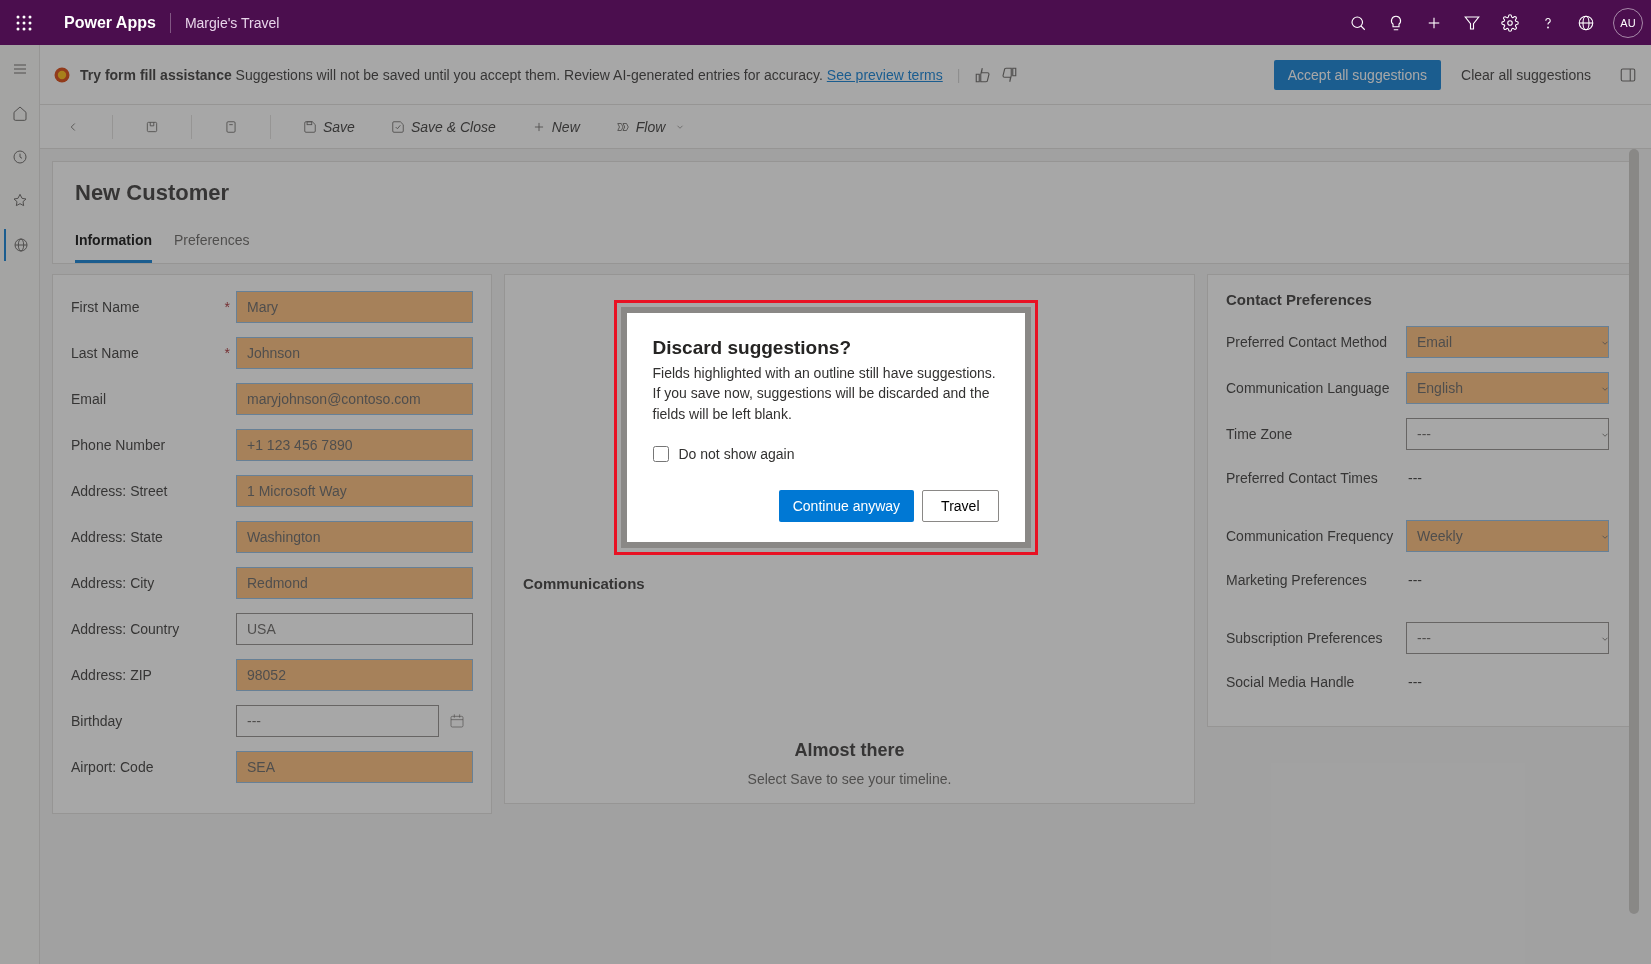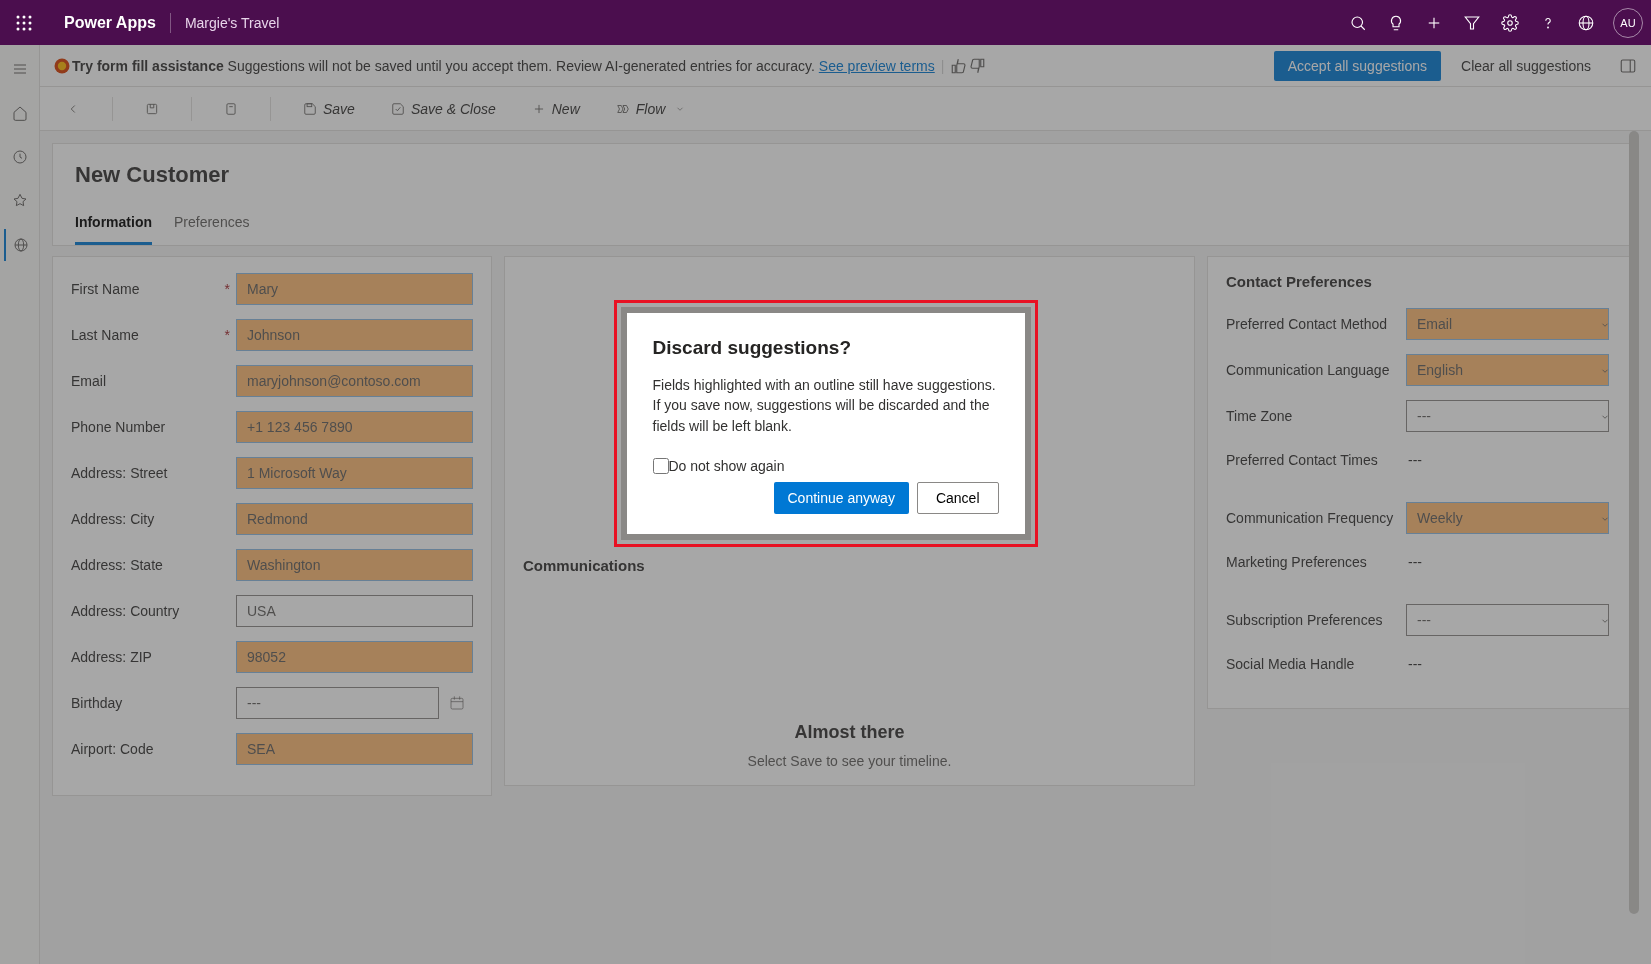--- a/index.html
+++ b/index.html
@@ -18,21 +18,21 @@
 
   .shell { display: flex; height: calc(100vh - 45px); }
   
   .leftrail { width: 40px; background: #faf9f8; border-right: 1px solid #e1dfdd; display: flex; flex-direction: column; align-items: center; padding-top: 8px; gap: 12px; }
   .rail-icon { width: 32px; height: 32px; display: flex; align-items: center; justify-content: center; cursor: pointer; color: #605e5c; }
   .rail-icon svg { width: 16px; height: 16px; stroke: #605e5c; fill: none; stroke-width: 1.5; }
   .rail-icon.active { border-left: 2px solid #0078d4; }
   
   .main { flex: 1; display: flex; flex-direction: column; overflow: hidden; }
   
-  .banner { height: 42px; background: #fff; border-bottom: 1px solid #e1dfdd; display: flex; align-items: center; padding: 0 12px; }
+  .banner { height: 60px; background: #fff; border-bottom: 1px solid #e1dfdd; display: flex; align-items: center; padding: 0 12px; gap: 8px; }
   .banner-logo { width: 20px; height: 20px; }
   .banner-text { color: #323130; }
   .banner-text b { font-weight: 600; }
   .banner-link { color: #0078d4; text-decoration: underline; cursor: pointer; }
   .banner-sep { color: #d1d1d1; margin: 0 6px; }
   .thumb-icon { width: 18px; height: 18px; stroke: #605e5c; fill: none; stroke-width: 1.5; cursor: pointer; }
   .banner-right { margin-left: auto; display: flex; align-items: center; gap: 10px; }
   .btn-primary { background: #0078d4; color: white; border: none; padding: 7px 14px; font-size: 14px; cursor: pointer; border-radius: 2px; }
   .btn-text { background: none; border: none; color: #323130; font-size: 14px; cursor: pointer; padding: 7px 10px; }
   .copilot-toggle { width: 22px; height: 22px; display:flex; align-items:center; justify-content:center; margin-left:6px; cursor:pointer;}
@@ -71,23 +71,23 @@
   .comm-header { font-weight: 600; font-size: 15px; margin-bottom: 10px; padding: 14px 0 8px; }
   .almost { text-align: center; padding-top: 130px; }
   .almost h3 { font-size: 18px; font-weight: 600; margin-bottom: 10px; }
   .almost p { color: #605e5c; }
   
   .overlay { position: absolute; inset: 0; background: rgba(60,60,60,0.45); }
   .dialog-wrap { position: absolute; left: 50%; top: 300px; transform: translateX(-50%); }
   .redbox { border: 3px solid #e81123; padding: 4px; }
   .dialog-shadow { background: #8a8886; padding: 6px; }
   .dialog { width: 398px; background: #fff; padding: 24px 26px 20px; }
-  .dialog h2 { font-size: 19px; font-weight: 600; margin-bottom: 16px; color: #252423; }
+  .dialog h2 { font-size: 19px; font-weight: 600; margin-bottom: 4px; color: #252423; }
   .dialog p { font-size: 14px; color: #323130; line-height: 1.45; margin-bottom: 22px; }
-  .dialog-check { display: flex; align-items: center; margin-bottom: 8px; }
+  .dialog-check { display: flex; align-items: center; gap: 10px; margin-bottom: 28px; }
   .dialog-check input { width: 16px; height: 16px; }
   .dialog-actions { display: flex; justify-content: flex-end; gap: 8px; }
   .btn-secondary { background: #fff; border: 1px solid #8a8886; padding: 7px 18px; font-size: 14px; cursor: pointer; border-radius: 2px; }
   
   .scroll-track { position: absolute; right: 12px; top: 0; bottom: 0; width: 10px; }
   .scroll-thumb { width: 10px; height: calc(100% - 50px); background: #c8c6c4; border-radius: 5px; }
 </style>
 </head>
 <body>
 
@@ -295,26 +295,26 @@
             </div>
           <div class="field-row">
               <div class="field-label">Phone Number</div>
               <input class="field-input suggested" value="+1 123 456 7890" style="">
             </div>
           <div class="field-row">
               <div class="field-label">Address: Street</div>
               <input class="field-input suggested" value="1 Microsoft Way" style="">
             </div>
           <div class="field-row">
+              <div class="field-label">Address: State</div>
+              <input class="field-input suggested" value="Washington" style="">
+            </div>
+          <div class="field-row">
               <div class="field-label">Address: City</div>
               <input class="field-input suggested" value="Redmond" style="">
-            </div>
-          <div class="field-row">
-              <div class="field-label">Address: State</div>
-              <input class="field-input suggested" value="Washington" style="">
             </div>
           <div class="field-row">
               <div class="field-label">Address: Country</div>
               <input class="field-input" value="USA" style="">
             </div>
           <div class="field-row">
               <div class="field-label">Address: ZIP</div>
               <input class="field-input suggested" value="98052" style="">
             </div>
           <div class="field-row">
@@ -400,18 +400,18 @@
     <div class="dialog-shadow">
       <div class="dialog">
         <h2>Discard suggestions?</h2>
         <p>Fields highlighted with an outline still have suggestions. If you save now, suggestions will be discarded and the fields will be left blank.</p>
         <label class="dialog-check">
           <input type="checkbox" style="">
           <span>Do not show again</span>
         </label>
         <div class="dialog-actions">
           <button class="btn-primary">Continue anyway</button>
-          <button class="btn-secondary">Cancel</button>
+          <button class="btn-secondary">Travel</button>
         </div>
       </div>
     </div>
   </div>
 </div>
 
 </body></html>

